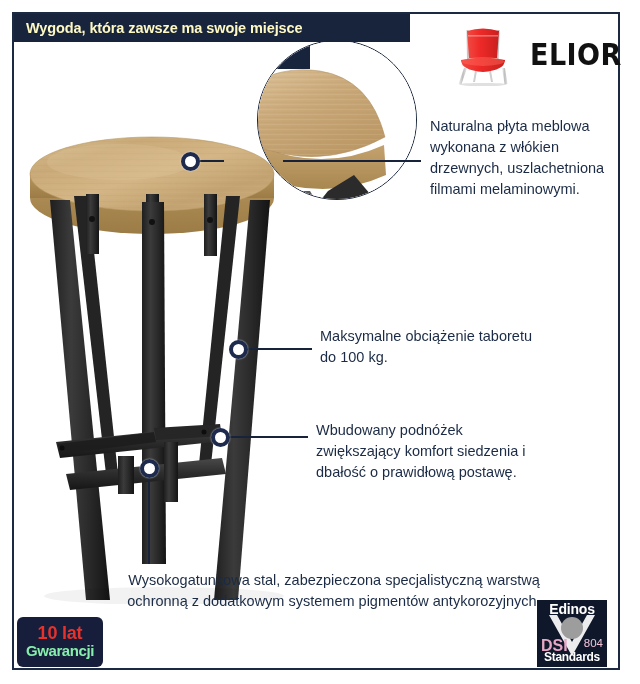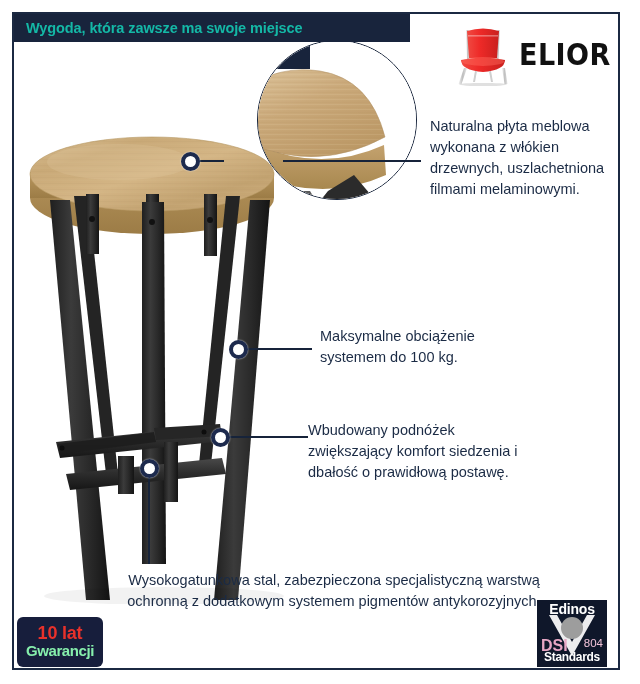--- a/index.html
+++ b/index.html
@@ -37,37 +37,37 @@
     top: 14px;
     width: 396px;
     height: 28px;
     background: #18243c;
     display: flex;
     align-items: center;
     padding-left: 12px;
     z-index: 12;
   }
   .header-bar .htitle {
-    color: #14b8a6;
+    color: #fef9c3;
     font-size: 14.5px;
     font-weight: bold;
     letter-spacing: -0.1px;
     white-space: nowrap;
   }
 
   
   .brand {
     position: absolute;
     left: 455px;
     top: 22px;
     width: 158px;
     height: 66px;
     display: flex;
     align-items: center;
-    gap: 8px;
+    gap: 19px;
     z-index: 12;
   }
   .brand-chair { width: 56px; height: 62px; flex: 0 0 56px; }
   .brand-name {
     font-family: "DejaVu Sans", sans-serif;
     font-size: 30px;
     font-weight: bold;
     color: #111111;
     letter-spacing: 0.5px;
     line-height: 1;
@@ -103,21 +103,21 @@
   .callout {
     position: absolute;
     color: #1b2b45;
     font-size: 14.5px;
     font-weight: normal;
     line-height: 1.44;
     z-index: 9;
   }
   .callout-a { left: 430px; top: 116px; width: 190px; }
   .callout-b { left: 320px; top: 326px; width: 215px; }
-  .callout-c { left: 308px; top: 420px; width: 225px; }
+  .callout-c { left: 316px; top: 420px; width: 225px; }
   .callout-d { left: 124px; top: 570px; width: 420px; text-align: center; }
 
   
   .marker {
     position: absolute;
     width: 19px;
     height: 19px;
     border-radius: 50%;
     background: #ffffff;
     border: 4px solid #1d2a4d;
@@ -357,21 +357,21 @@
     <span class="brand-name">ELIOR</span>
   </div>
 
   <div class="marker" style="left:181px; top:152px;"></div>
   <div class="lead h" style="left:198px; top:160px; width:26px;"></div>
   <div class="lead h" style="left:283px; top:160px; width:138px;"></div>
   <div class="callout callout-a">Naturalna płyta meblowa wykonana z włókien drzewnych, uszlachetniona filmami melaminowymi.</div>
 
   <div class="marker" style="left:229px; top:340px;"></div>
   <div class="lead h" style="left:246px; top:348px; width:66px;"></div>
-  <div class="callout callout-b">Maksymalne obciążenie systemem do 100 kg.</div>
+  <div class="callout callout-b">Maksymalne obciążenie taboretu do 100 kg.</div>
 
   <div class="marker" style="left:211px; top:428px;"></div>
   <div class="lead h" style="left:228px; top:436px; width:80px;"></div>
   <div class="callout callout-c">Wbudowany podnóżek zwiększający komfort siedzenia i dbałość o prawidłową postawę.</div>
 
   <div class="marker" style="left:140px; top:459px;"></div>
   <div class="lead v" style="left:148px; top:476px; height:88px;"></div>
   <div class="callout callout-d">Wysokogatunkowa stal, zabezpieczona specjalistyczną warstwą ochronną z dodatkowym systemem pigmentów antykorozyjnych.</div>
 
   <div class="badge-warranty">

